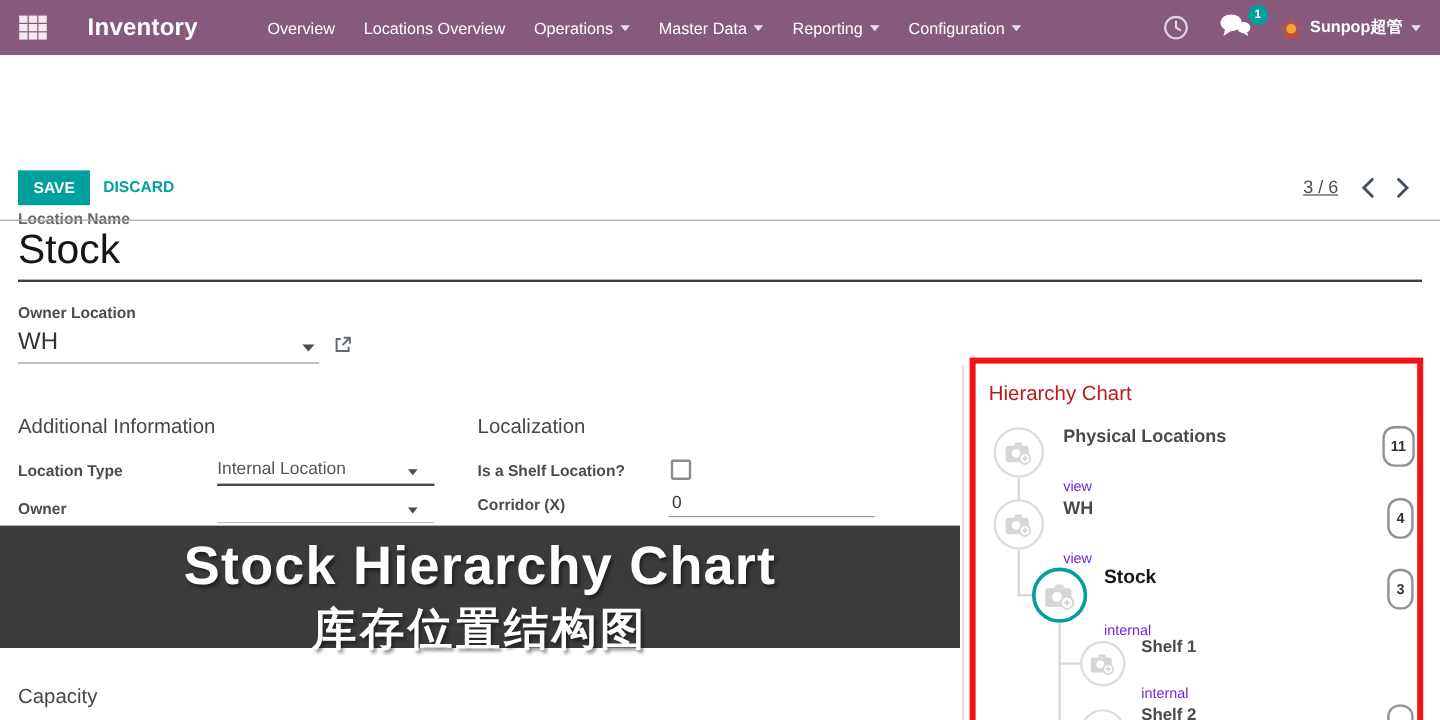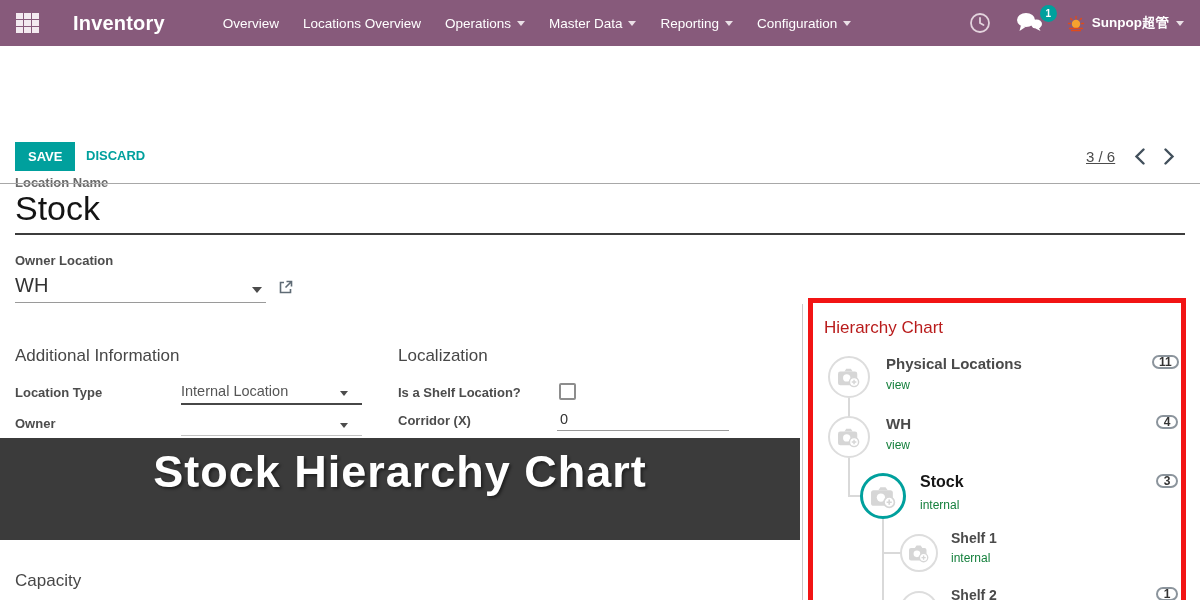--- a/index.html
+++ b/index.html
@@ -57,22 +57,22 @@
   
   .vdivider { left:802px; top:258px; width:1px; height:342px; background:#c9c9c9; }
   .redbox { left:808px; top:252px; width:378px; height:341px; border:5px solid #F21414;
             pointer-events:none; }
   .hpanel-title { font-size:17px; color:#b91c1c; }
   .conn { background:#d9d9d9; }
   .hcircle { position:absolute; background:#fff; border:2px solid #ddd; border-radius:50%;
              display:flex; align-items:center; justify-content:center; }
   .hcircle.active { border:3px solid #00A09D; }
   .hname { position:absolute; font-weight:bold; color:#4a4a4a; font-size:15px; white-space:nowrap; }
-  .hsub  { position:absolute; color:#15803d; font-size:12px; }
-  .hbadge { position:absolute; height:14px; min-width:22px; padding:0 5px; background:#fff;
+  .hsub  { position:absolute; color:#6d28d9; font-size:12px;margin-top:20px; }
+  .hbadge { position:absolute; height:34px; min-width:22px; padding:0 5px; background:#fff;
             border:2px solid #8b949c; border-radius:10px; font-size:12px; font-weight:bold;
             color:#333; display:flex; align-items:center; justify-content:center; }
   .hnode { position:absolute; cursor:pointer; }
 </style>
 </head>
 <body>
 
 <div class="navbar">
   <div class="apps-grid">
     <span></span>
@@ -182,20 +182,21 @@
 
   <div class="abs sec-title" style="left:398px; top:300px;">Localization</div>
   <span class="abs flabel" style="left:398px; top:339px;">Is a Shelf Location?</span>
   <div class="abs checkbox" style="left:559px; top:337px;"></div>
   <span class="abs flabel" style="left:398px; top:367px;">Corridor (X)</span>
   <div class="abs field-val" style="left:560px; top:365px; color:#333;">0</div>
   <div class="abs uline" style="left:557px; top:384px; width:172px;"></div>
 
   <div class="abs banner">
     <div class="banner-title">Stock Hierarchy Chart</div>
+    <div class="banner-sub">库存位置结构图</div>
   </div>
 
   <div class="abs sec-title" style="left:15px; top:525px;">Capacity</div>
 
   <div class="abs vdivider"></div>
   <div class="abs hpanel-title" style="left:824px; top:272px;">Hierarchy Chart</div>
 
   <div class="abs conn" style="left:848px; top:352px; width:2px; height:19px;"></div>
   <div class="abs conn" style="left:848px; top:412px; width:2px; height:39px;"></div>
   <div class="abs conn" style="left:848px; top:449px; width:14px; height:2px;"></div>

